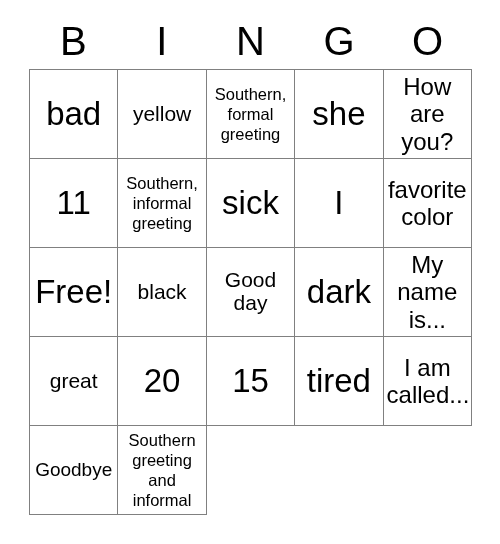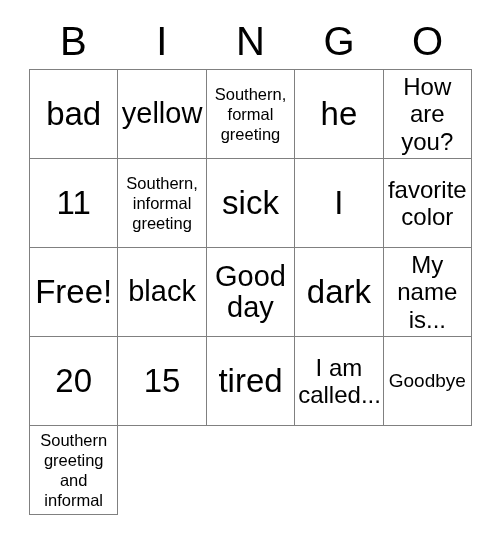--- a/index.html
+++ b/index.html
@@ -66,21 +66,21 @@
     overflow: hidden;
   }
   .cell-text {
     display: block;
     width: 100%;
     line-height: 1.12;
     white-space: pre-line;
     word-break: normal;
   }
   .sz-xl .cell-text { font-size: 33px; line-height: 1.05; }
-  .sz-lg .cell-text { font-size: 29px; line-height: 1.08; }
+  .sz-lg .cell-text { font-size: 21px; line-height: 1.08; }
   .sz-md .cell-text { font-size: 24px; line-height: 1.14; }
   .sz-sm .cell-text { font-size: 19px; line-height: 1.18; }
   .sz-xs .cell-text { font-size: 16.5px; line-height: 1.22; }
 </style>
 </head>
 <body>
 
 <div class="card">
 
   <div class="header-row">
@@ -98,21 +98,21 @@
       </div>
     <div class="cell sz-lg">
         <span class="cell-text">yellow</span>
       </div>
     <div class="cell sz-xs">
         <span class="cell-text">Southern,
 formal
 greeting</span>
       </div>
     <div class="cell sz-xl">
-        <span class="cell-text">he</span>
+        <span class="cell-text">she</span>
       </div>
 
     <div class="cell sz-md">
         <span class="cell-text">How
 are
 you?</span>
       </div>
     <div class="cell sz-xl">
         <span class="cell-text">11</span>
       </div>
@@ -144,20 +144,23 @@
       </div>
 
     <div class="cell sz-xl">
         <span class="cell-text">dark</span>
       </div>
     <div class="cell sz-md">
         <span class="cell-text">My
 name
 is...</span>
       </div>
+    <div class="cell sz-lg">
+        <span class="cell-text">great</span>
+      </div>
     <div class="cell sz-xl">
         <span class="cell-text">20</span>
       </div>
 
     <div class="cell sz-xl">
         <span class="cell-text">15</span>
       </div>
     <div class="cell sz-xl">
         <span class="cell-text">tired</span>
       </div>

